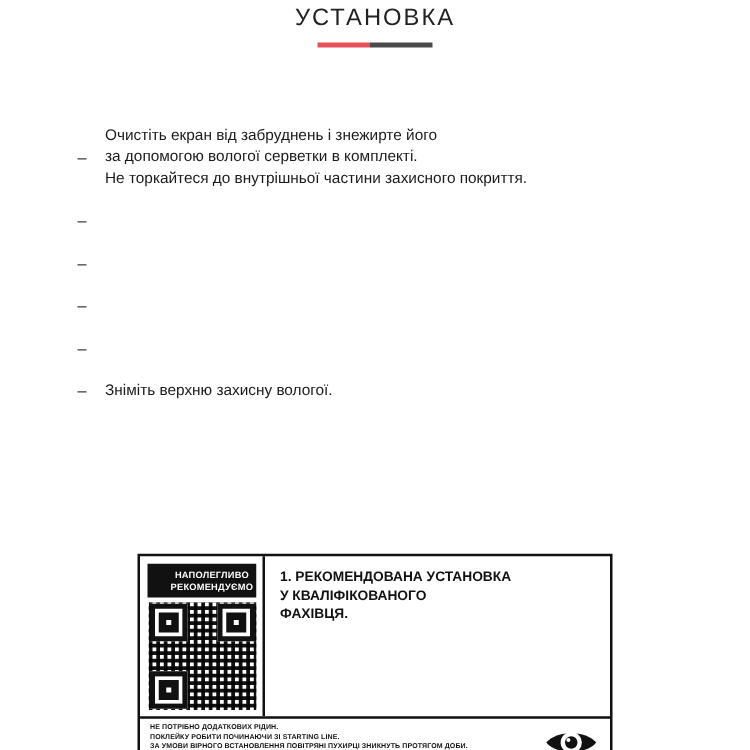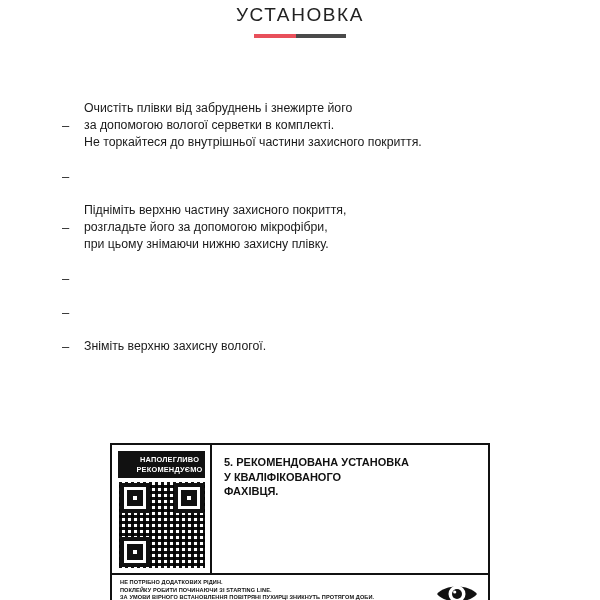--- a/index.html
+++ b/index.html
@@ -176,34 +176,31 @@
   <div class="title">УСТАНОВКА</div>
   <div class="title-rule">
     <div class="seg-red"></div>
     <div class="seg-dark"></div>
   </div>
 
   <div class="steps">
 
     <div class="step">
       <div class="step-dash">–</div>
-      <div class="step-text">Очистіть плівки від забруднень і знежирте його
+      <div class="step-text">Очистіть екран від забруднень і знежирте його
 за допомогою вологої серветки в комплекті.
 Не торкайтеся до внутрішньої частини захисного покриття.</div>
     </div>
 
     <div class="step">
       <div class="step-dash">–</div>
     </div>
 
     <div class="step">
       <div class="step-dash">–</div>
-      <div class="step-text">Підніміть верхню частину захисного покриття,
-розгладьте його за допомогою мікрофібри,
-при цьому знімаючи нижню захисну плівку.</div>
     </div>
 
     <div class="step">
       <div class="step-dash">–</div>
     </div>
 
     <div class="step">
       <div class="step-dash">–</div>
     </div>
 
@@ -217,21 +214,21 @@
   <div class="card">
     <div class="card-main">
       <div class="card-left">
         <div class="badge">НАПОЛЕГЛИВО
 РЕКОМЕНДУЄМО</div>
         <div class="qr">
             <span class="qr-eye3"></span>
           </div>
       </div>
       <div class="card-right">
-        <div class="rec-line">5. РЕКОМЕНДОВАНА УСТАНОВКА
+        <div class="rec-line">1. РЕКОМЕНДОВАНА УСТАНОВКА
 У КВАЛІФІКОВАНОГО
 ФАХІВЦЯ.</div>
       </div>
     </div>
     <div class="card-footer">
       <div class="footer-text">НЕ ПОТРІБНО ДОДАТКОВИХ РІДИН.
 ПОКЛЕЙКУ РОБИТИ ПОЧИНАЮЧИ ЗІ STARTING LINE.
 ЗА УМОВИ ВІРНОГО ВСТАНОВЛЕННЯ  ПОВІТРЯНІ ПУХИРЦІ ЗНИКНУТЬ ПРОТЯГОМ ДОБИ.
 НЕ ПРИЗНАЧЕНО ДЛЯ ПОВТОРНОГО ВСТАНОВЛЕННЯ.</div>
       <div class="eye-icon">

